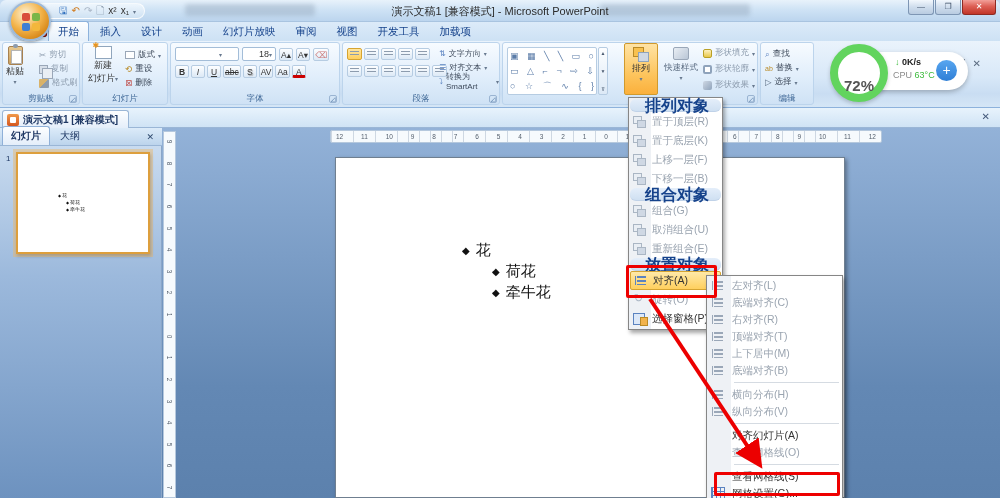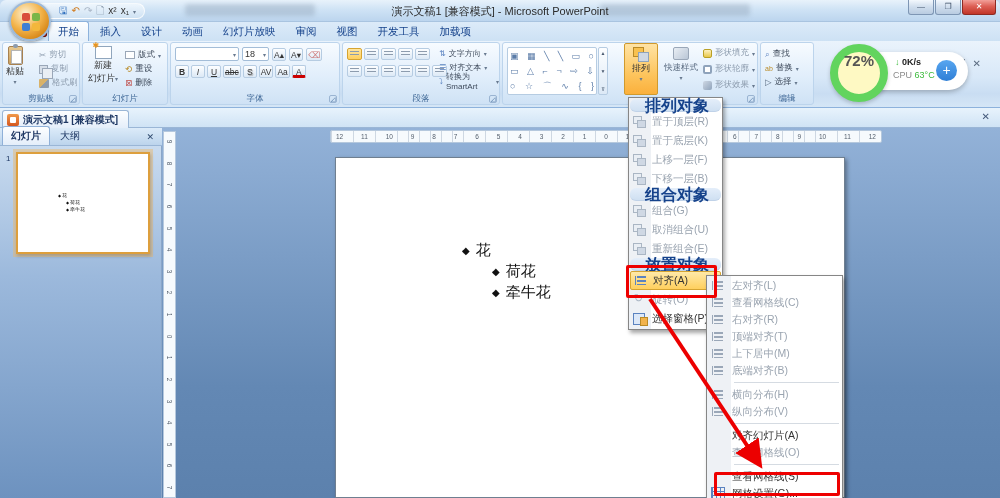--- a/index.html
+++ b/index.html
@@ -58,21 +58,21 @@
   .ico-clip::after{content:"";position:absolute;left:4px;top:-3px;width:5px;height:4px;background:#8d9cae;border-radius:2px;}
   .ico-sq{display:inline-block;width:9px;height:9px;border:1px solid #9aa7b8;background:#d7dfe9;position:relative;}
   .ico-sq::after{content:"";position:absolute;left:2px;top:2px;width:9px;height:9px;border:1px solid #9aa7b8;background:#e9eef4;}
   .ico-brush{display:inline-block;width:10px;height:9px;background:linear-gradient(135deg,#d8b26a 50%,#8d9cae 50%);border-radius:1px;}
   .ico-slide{width:17px;height:13px;background:#fff;border:1px solid #90a6bd;position:relative;}
   .ico-slide::after{content:"✱";position:absolute;left:-3px;top:-6px;color:#e8931c;font-size:8px;}
   .ico-mini{display:inline-block;width:10px;height:8px;border:1px solid #9aa7b8;background:#fff;}
 
   
   .combo{height:14px;border:1px solid #a3bdd8;background:#fff;border-radius:2px;font-size:9px;color:#333;
-    display:inline-flex;align-items:center;justify-content:space-between;padding:0 2px;}
+    display:inline-flex;align-items:center;justify-content:space-between;padding:0 16px;}
   .fbtn{display:inline-block;min-width:14px;height:13px;border:1px solid #b6cce2;border-radius:2px;
     background:linear-gradient(#fdfeff,#dce9f6);font-size:8.5px;line-height:12px;text-align:center;color:#333;padding:0 1px;}
   .fb-b{font-weight:bold}.fb-i{font-style:italic}.fb-u{text-decoration:underline}
   .fb-strike{text-decoration:line-through}.fb-shadow{text-shadow:1px 1px 1px #999}
   .fb-color{border-bottom:3px solid #c00;}
   .minibtn{display:inline-block;width:15px;height:12px;border:1px solid #b6cce2;border-radius:2px;
     background:linear-gradient(#fdfeff,#dce9f6);position:relative;}
   .minibtn::before{content:"";position:absolute;left:2px;right:2px;top:2px;bottom:2px;
     background:repeating-linear-gradient(180deg,#8d9cae 0 1px,transparent 1px 3px);}
   .minibtn.hl{background:linear-gradient(#ffe6a0,#ffcf5e);border-color:#d6a431;}
@@ -92,21 +92,21 @@
   .quick-big{position:absolute;left:158px;top:0;width:40px;height:52px;display:flex;flex-direction:column;align-items:center;font-size:8.5px;color:#5a6b80;padding-top:4px;}
   .ic-quick{width:16px;height:13px;background:linear-gradient(135deg,#e9eef4,#b9c6d6);border:1px solid #9aa7b8;border-radius:2px;margin-bottom:2px;}
   .shape-col{position:absolute;left:200px;top:2px;width:56px;}
   .shape-col .smallrow{height:16px;}
   .ic-dot{display:inline-block;width:9px;height:9px;border-radius:2px;}
 
   
   .gauge-pill{position:absolute;left:858px;top:52px;width:110px;height:38px;background:#fff;border-radius:19px;
     box-shadow:0 2px 5px rgba(0,0,0,.25);z-index:40;}
   .gauge-ring{position:absolute;left:830px;top:44px;width:58px;height:58px;border-radius:50%;
-    border:8px solid #62d45e;background:#fef9c3;z-index:41;display:flex;align-items:flex-start;justify-content:center;
+    border:8px solid #62d45e;background:#ffffff;z-index:41;display:flex;align-items:flex-end;justify-content:center;
     box-shadow:0 2px 4px rgba(0,0,0,.2);font-size:15px;font-weight:bold;color:#555;}
   .gauge-txt{position:absolute;left:895px;top:57px;z-index:42;font-size:9px;color:#222;}
   .gauge-down{color:#3dbb3d;font-size:9px;}
   .gauge-cpu{position:absolute;left:893px;top:70px;z-index:42;font-size:9px;color:#8a8a8a;}
   .gauge-temp{color:#3dbb3d;margin-top:16px;}
   .gauge-plus{position:absolute;left:936px;top:60px;z-index:42;width:21px;height:21px;border-radius:50%;
     background:linear-gradient(#58a6f0,#2f7fd6);color:#fff;font-size:14px;line-height:20px;text-align:center;}
   .child-controls{position:absolute;left:924px;top:57px;z-index:39;display:flex;gap:7px;align-items:center;font-size:10px;color:#5a6b80;}
   .helpq{width:13px;height:13px;border-radius:50%;border:2px solid #4a90d9;color:#4a90d9;font-size:9px;line-height:12px;text-align:center;font-weight:bold;}
 
@@ -582,21 +582,21 @@
       </div>
     </div>
 
   <div class="menu align-submenu">
       <div class="m-item dis">
         <span class="mi bars"></span>
         <span class="m-label">左对齐(L)</span>
       </div>
       <div class="m-item dis">
         <span class="mi bars"></span>
-        <span class="m-label">查看网格线(C)</span>
+        <span class="m-label">底端对齐(C)</span>
       </div>
       <div class="m-item dis">
         <span class="mi bars"></span>
         <span class="m-label">右对齐(R)</span>
       </div>
       <div class="m-item dis">
         <span class="mi bars"></span>
         <span class="m-label">顶端对齐(T)</span>
       </div>
       <div class="m-item dis">

